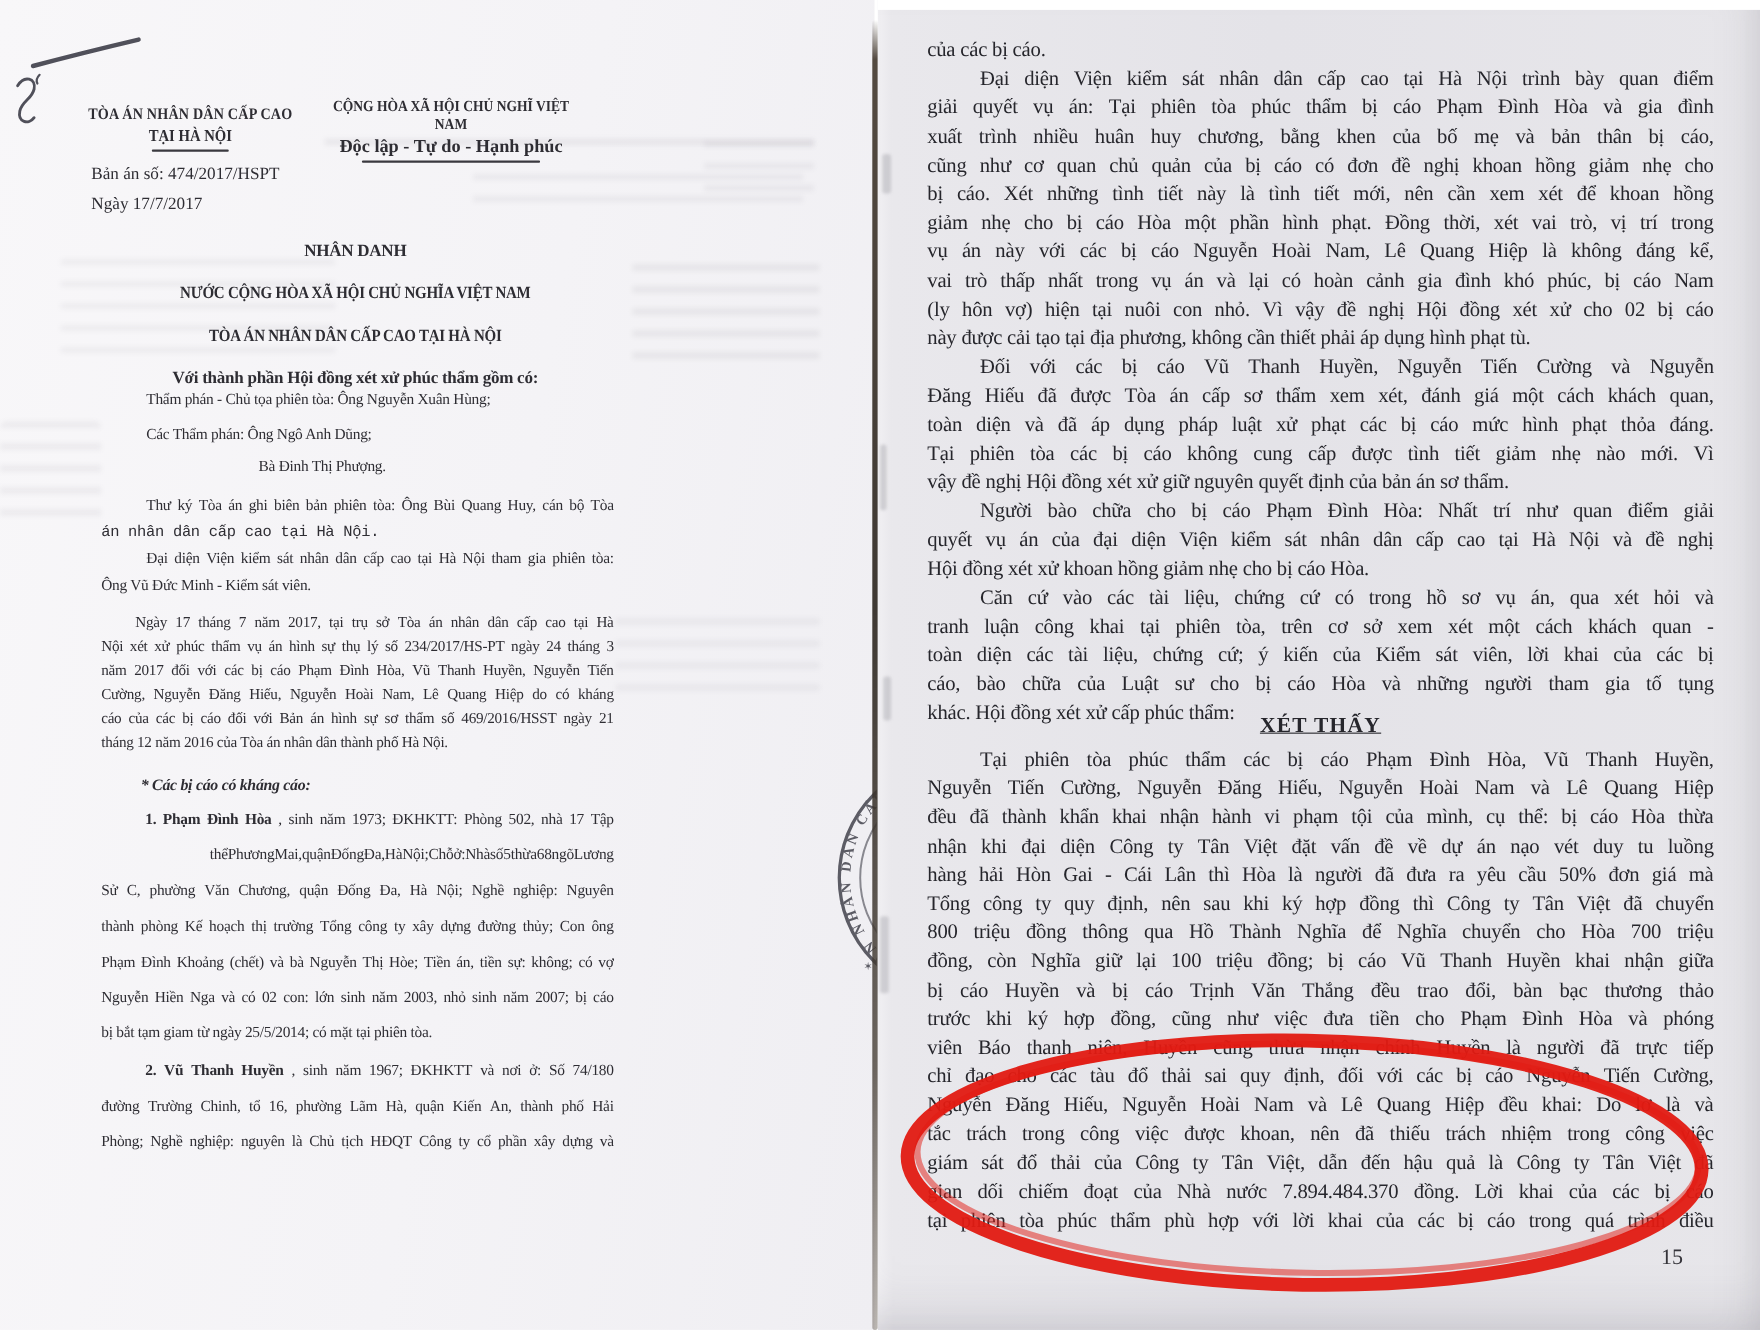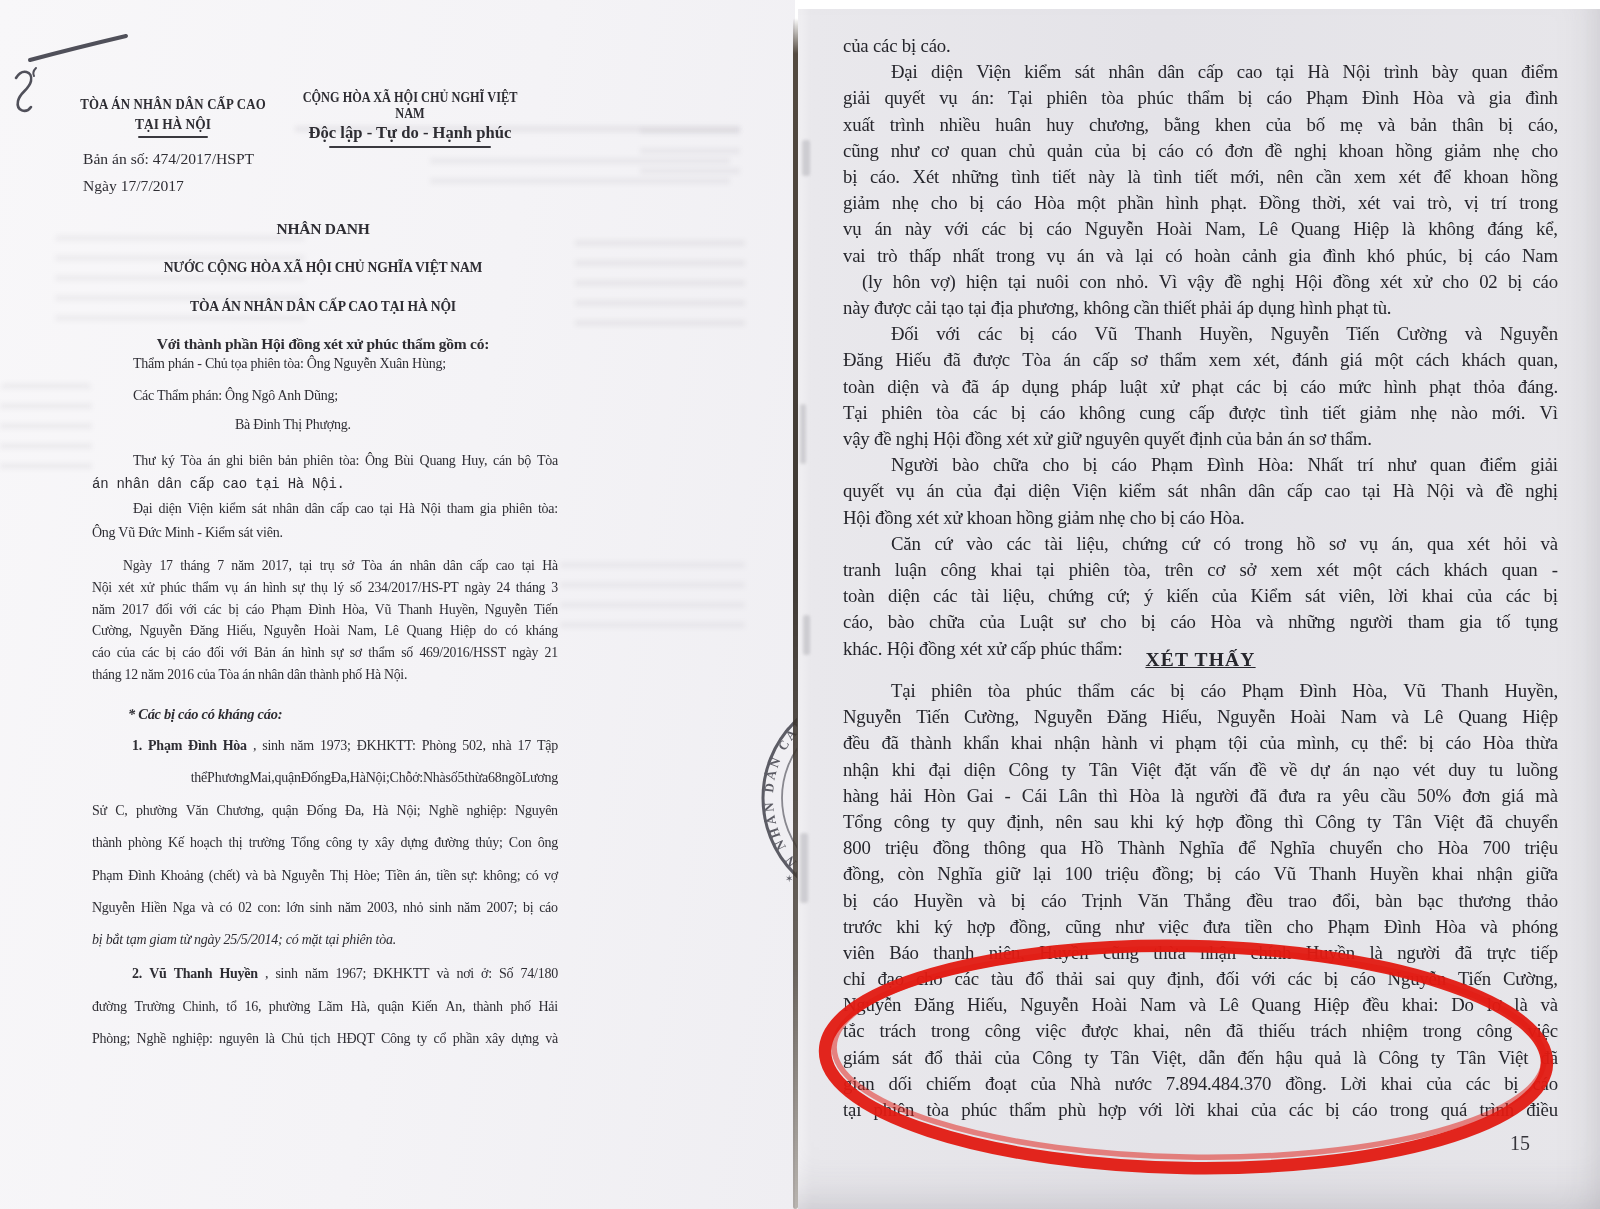--- a/index.html
+++ b/index.html
@@ -352,21 +352,21 @@
             <span class="w s-r">sinh</span>
             <span class="w s-r">năm</span>
             <span class="w s-r">2003,</span>
             <span class="w s-r">nhỏ</span>
             <span class="w s-r">sinh</span>
             <span class="w s-r">năm</span>
             <span class="w s-r">2007;</span>
             <span class="w s-r">bị</span>
             <span class="w s-r">cáo</span>
           </div>
-          <div class="tline" style="height: 32.4px; line-height: 32.4px; font-style: italic;"><span class="s-r">bị bắt tạm giam từ ngày 25/5/2014; có mặt tại phiên tòa.</span></div>
+          <div class="tline" style="height: 32.4px; line-height: 32.4px;"><span class="s-r">bị bắt tạm giam từ ngày 25/5/2014; có mặt tại phiên tòa.</span></div>
         </div>
         <div class="para" style="left: 92px; top: 958px; width: 466px; font-size: 14px;">
           <div class="tline jflex" style="height: 32.7px; line-height: 32.7px; padding-left: 40px;">
             <span class="w s-b">2.</span>
             <span class="w s-b">Vũ</span>
             <span class="w s-b">Thanh</span>
             <span class="w s-b">Huyền</span>
             <span class="w s-r">,</span>
             <span class="w s-r">sinh</span>
             <span class="w s-r">năm</span>
@@ -589,21 +589,21 @@
             <span class="w s-r">hoàn</span>
             <span class="w s-r">cảnh</span>
             <span class="w s-r">gia</span>
             <span class="w s-r">đình</span>
             <span class="w s-r">khó</span>
             <span class="w s-r">phúc,</span>
             <span class="w s-r">bị</span>
             <span class="w s-r">cáo</span>
             <span class="w s-r">Nam</span>
           </div>
-          <div class="tline jflex" style="height: 26.2px; line-height: 26.2px; margin-left: 19px;">
+          <div class="tline jflex" style="height: 26.2px; line-height: 26.2px;">
             <span class="w s-r">(ly</span>
             <span class="w s-r">hôn</span>
             <span class="w s-r">vợ)</span>
             <span class="w s-r">hiện</span>
             <span class="w s-r">tại</span>
             <span class="w s-r">nuôi</span>
             <span class="w s-r">con</span>
             <span class="w s-r">nhỏ.</span>
             <span class="w s-r">Vì</span>
             <span class="w s-r">vậy</span>
@@ -1062,21 +1062,21 @@
             <span class="w s-r">là</span>
             <span class="w s-r">và</span>
           </div>
           <div class="tline jflex" style="height: 26.2px; line-height: 26.2px;">
             <span class="w s-r">tắc</span>
             <span class="w s-r">trách</span>
             <span class="w s-r">trong</span>
             <span class="w s-r">công</span>
             <span class="w s-r">việc</span>
             <span class="w s-r">được</span>
-            <span class="w s-r">khai,</span>
+            <span class="w s-r">khoan,</span>
             <span class="w s-r">nên</span>
             <span class="w s-r">đã</span>
             <span class="w s-r">thiếu</span>
             <span class="w s-r">trách</span>
             <span class="w s-r">nhiệm</span>
             <span class="w s-r">trong</span>
             <span class="w s-r">công</span>
             <span class="w s-r">việc</span>
           </div>
           <div class="tline jflex" style="height: 26.2px; line-height: 26.2px;">

